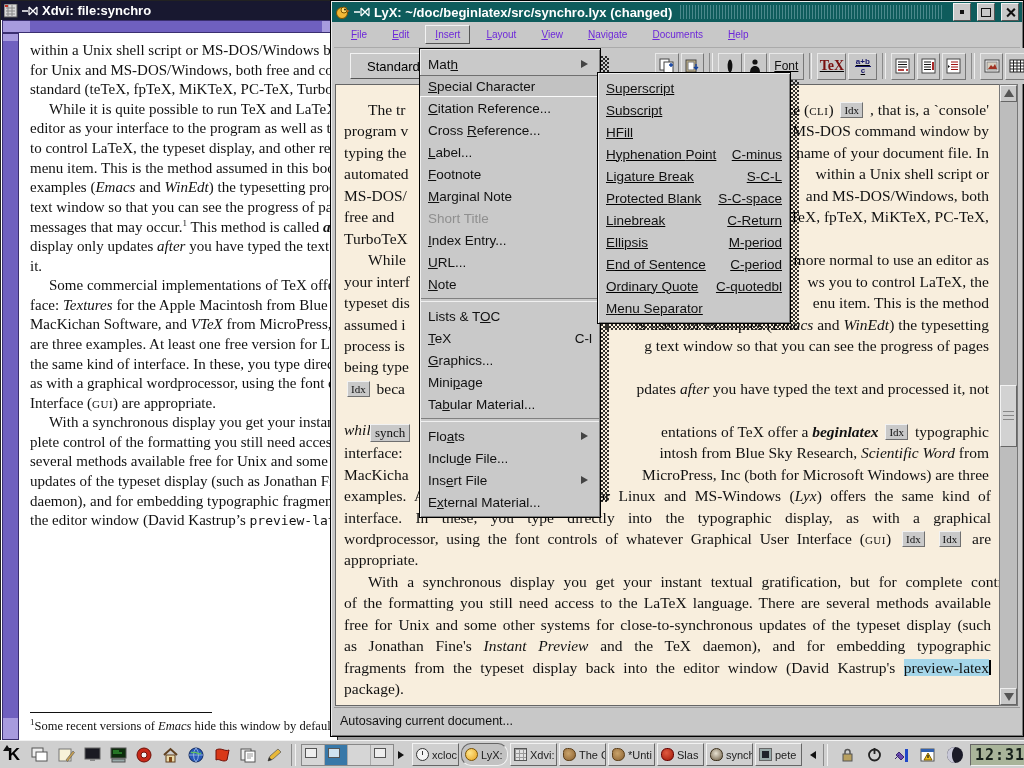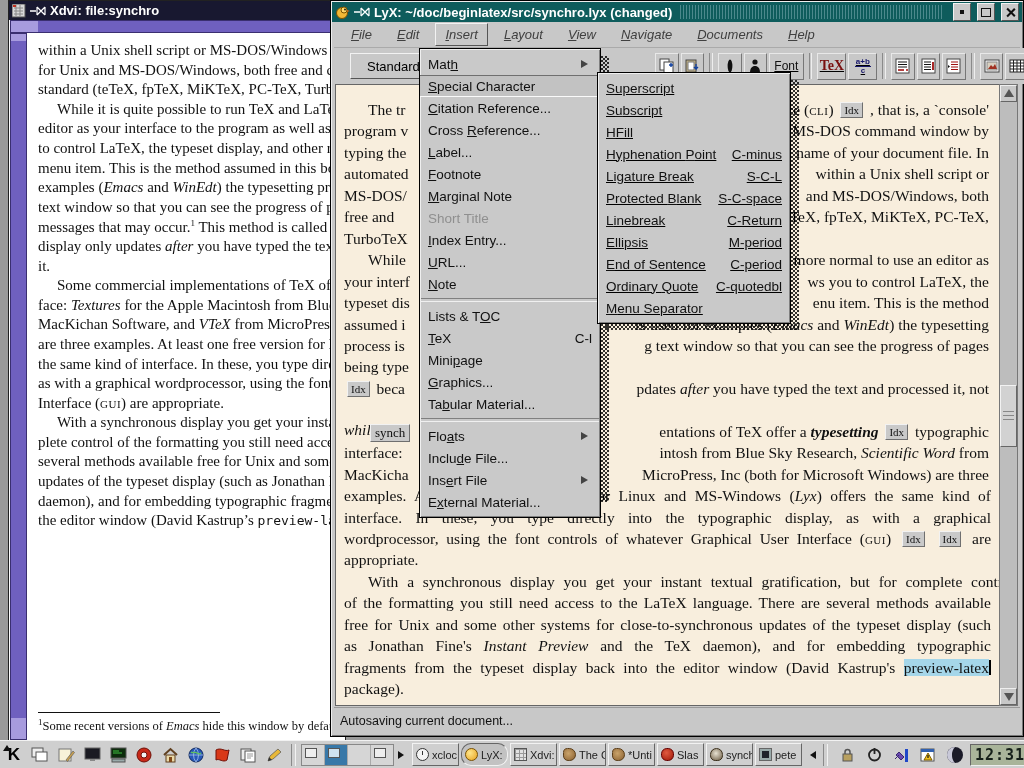--- a/index.html
+++ b/index.html
@@ -1,21 +1,21 @@
 <!DOCTYPE html>
 <html><head>
 <meta charset="utf-8">
 <style>
   html,body{margin:0;padding:0;}
   body{width:1024px;height:768px;position:relative;overflow:hidden;
        background:#9a9a9a;font-family:"Liberation Sans",sans-serif;}
   .abs{position:absolute;}
 
   
-  #xdvi-window{left:8px;top:0;width:336px;height:740px;background:#fff;border:1px solid #222;}
+  #xdvi-window{left:0;top:0;width:336px;height:740px;background:#fff;border:1px solid #222;}
   #xdvi-titlebar{left:0;top:0;width:336px;height:19px;background:#181830;display:flex;align-items:center;gap:4px;padding-left:3px;box-sizing:border-box;}
   #xdvi-title{color:#fff;font-weight:bold;font-size:13px;white-space:nowrap;}
   .pin-icon{display:inline-flex;align-items:center;}
   #xdvi-hscrollbar{left:1px;top:19px;width:334px;height:13px;background:#a79bde;border:1px solid #3a2f70;box-sizing:border-box;}
   #xdvi-hthumb{position:absolute;left:8%;top:0;width:88%;height:100%;background:#6f60bf;}
   #xdvi-vscrollbar{left:1px;top:32px;width:17px;height:707px;background:#a79bde;border:1px solid #3a2f70;box-sizing:border-box;}
   #xdvi-vthumb{position:absolute;left:0;top:1%;width:100%;height:96%;background:#6f60bf;}
   #xdvi-page{left:18px;top:32px;width:317px;height:707px;background:#fff;overflow:hidden;}
   #xdvi-lines{position:absolute;left:11px;top:9px;right:0;}
   .xline{white-space:nowrap;overflow:hidden;height:19.6px;font:15px "Liberation Serif",serif;color:#111;width:310px;}
@@ -42,21 +42,21 @@
   #lyx-title-stipple{flex:1;height:14px;margin:0 4px;background:repeating-linear-gradient(90deg,rgba(190,220,230,.35) 0 1px,transparent 1px 3px);}
   .tb-btn{width:16px;height:16px;background:#c8c8c8;border:1px solid;border-color:#f2f2f2 #555 #555 #f2f2f2;display:flex;align-items:center;justify-content:center;margin-left:2px;}
   .glyph-dot{width:4px;height:4px;background:#111;}
   .glyph-box{width:8px;height:7px;border:1.5px solid #111;}
   .glyph-x{position:relative;width:9px;height:9px;}
   .glyph-x:before,.glyph-x:after{content:"";position:absolute;left:4px;top:-1px;width:1.8px;height:11px;background:#111;}
   .glyph-x:before{transform:rotate(45deg);}
   .glyph-x:after{transform:rotate(-45deg);}
 
   #lyx-menubar{left:334px;top:22px;width:686px;height:26px;background:#c8c8c8;display:flex;align-items:center;padding-left:8px;box-sizing:border-box;border-bottom:1px solid #aaa;}
-  .mb-item{font-size:13px;color:#404040;padding:3px 9px;margin-right:7px;white-space:nowrap;font-style:italic;}
+  .mb-item{font-size:10px;color:#6d28d9;padding:3px 9px;margin-right:7px;white-space:nowrap;}
   .mb-open{border:1px solid;border-color:#f2f2f2 #555 #555 #f2f2f2;}
 
   #lyx-toolbar{left:344px;top:48px;width:686px;height:36px;background:#c8c8c8;display:flex;align-items:center;padding-left:6px;box-sizing:border-box;}
   #style-combo{width:118px;height:26px;background:#c8c8c8;border:1px solid;border-color:#f2f2f2 #555 #555 #f2f2f2;display:flex;align-items:center;padding-left:16px;font-size:13px;box-sizing:border-box;}
   .tool-sep{width:2px;height:26px;margin:0 4px;border-left:1px solid #8a8a8a;border-right:1px solid #eee;}
   .tool-btn{width:26px;height:27px;display:flex;align-items:center;justify-content:center;border:1px solid;border-color:#e8e8e8 #777 #777 #e8e8e8;background:#c8c8c8;margin:0 1px;box-sizing:border-box;text-decoration:underline;}
   .tool-txt{font-size:12px;color:#111;}
   #tex-btn span{font-family:"Liberation Serif",serif;font-weight:bold;color:#7a1010;font-size:14px;}
   .frac{display:flex;flex-direction:column;align-items:center;font:bold 8px "Liberation Sans",sans-serif;color:#16166a;line-height:8px;}
   .frac .num{border-bottom:1px solid #16166a;padding:0 1px;}
@@ -351,21 +351,21 @@
       </div>
       <div class="docline" style="top: 294.85px;">
         <span class="dleft"><span class="st-idx">Idx</span><span> beca</span></span>
         <span class="dright"><span>pdates </span><span class="st-i">after</span><span> you have typed the text and processed it, not</span></span>
       </div>
       <div class="docline" style="top: 316.3px; margin-top: 20px;">
         <span class="dleft"><span class="st-i">while</span><span> you</span></span>
       </div>
       <div class="docline" style="top: 337.75px;">
         <span class="dleft dind"><span class="st-inset">synch</span></span>
-        <span class="dright"><span>entations of TeX offer a </span><span class="st-bi">typesetting</span><span> </span><span class="st-idx">Idx</span><span>  typographic</span></span>
+        <span class="dright"><span>entations of TeX offer a </span><span class="st-bi">beginlatex</span><span> </span><span class="st-idx">Idx</span><span>  typographic</span></span>
       </div>
       <div class="docline" style="top: 359.2px;">
         <span class="dleft"><span>interface:</span></span>
         <span class="dright"><span>intosh from Blue Sky Research, </span><span class="st-i">Scientific Word</span><span> from</span></span>
       </div>
       <div class="docline" style="top: 380.65px;">
         <span class="dleft"><span>MacKicha</span></span>
         <span class="dright"><span>MicroPress, Inc (both for Microsoft Windows) are three</span></span>
       </div>
       <div class="docline" style="top: 402.1px;">
@@ -453,24 +453,24 @@
     </div>
     <div class="msep"></div>
     <div class="mitem">
       <span class="mlab">Lists &amp; T<u>O</u>C</span>
     </div>
     <div class="mitem">
       <span class="mlab"><u>T</u>eX</span>
       <span class="msc">C-l</span>
     </div>
     <div class="mitem">
+      <span class="mlab"><u>G</u>raphics...</span>
+    </div>
+    <div class="mitem">
       <span class="mlab">Mini<u>p</u>age</span>
-    </div>
-    <div class="mitem">
-      <span class="mlab"><u>G</u>raphics...</span>
     </div>
     <div class="mitem">
       <span class="mlab">Ta<u>b</u>ular Material...</span>
     </div>
     <div class="msep"></div>
     <div class="mitem">
       <span class="mlab">Flo<u>a</u>ts</span>
       <span class="marr"></span>
     </div>
     <div class="mitem">

